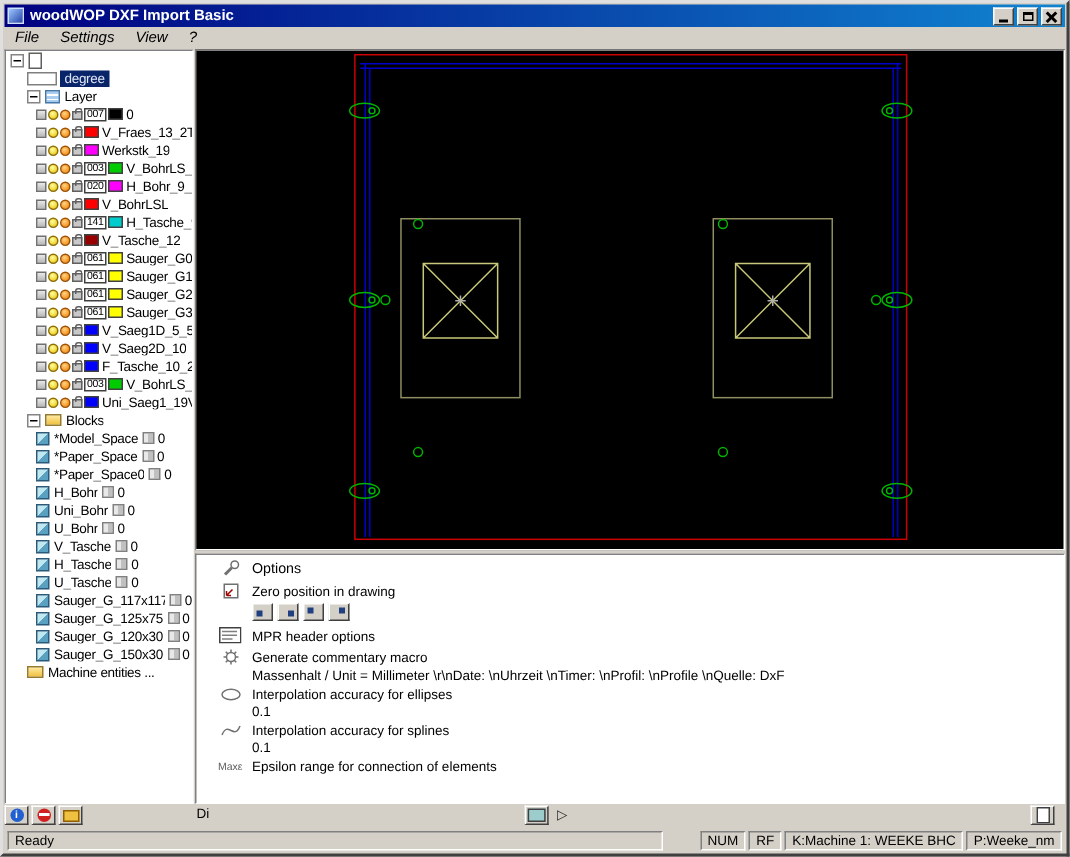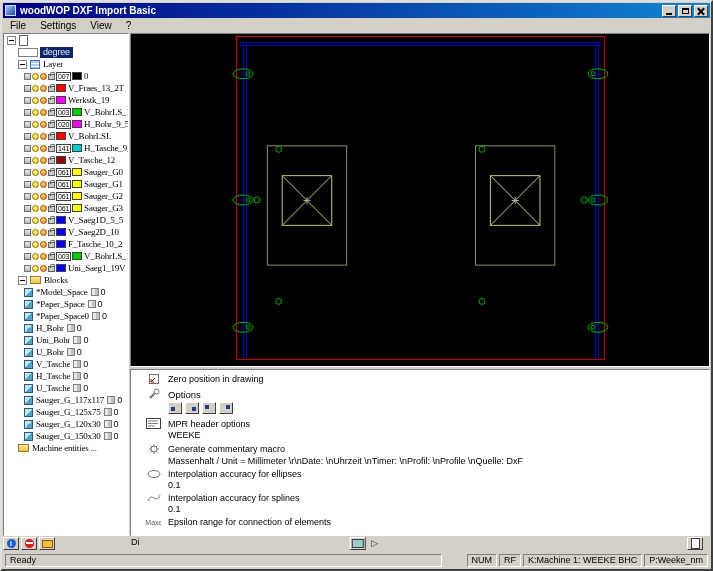--- a/index.html
+++ b/index.html
@@ -19,21 +19,21 @@
   .tb-btns{display:flex;gap:2px;}
   .tbtn{width:14px;height:12px;display:flex;align-items:center;justify-content:center;position:relative;}
   .glyph-min{width:6px;height:2px;background:#000;margin-top:6px;}
   .glyph-max{width:7px;height:6px;border:1px solid #000;border-top-width:2px;}
   .glyph-close{position:relative;width:8px;height:8px;}
   .glyph-close::before,.glyph-close::after{content:"";position:absolute;left:3px;top:0;width:2px;height:9px;background:#000;}
   .glyph-close::before{transform:rotate(45deg);} .glyph-close::after{transform:rotate(-45deg);}
 
   
   .menubar{position:absolute;left:1px;top:17px;right:1px;height:13px;display:flex;align-items:center;font-size:10px;}
-  .menu-item{padding:0 7px;line-height:13px;}
+  .menu-item{padding:0 7px;line-height:13px;font-style:italic;}
 
   
   .left-panel{position:absolute;left:1px;top:31px;width:126px;bottom:33px;
     background:#fff;border:1px solid;border-color:#808080 #fff #fff #808080;
     overflow:hidden;font-size:9px;letter-spacing:-0.2px;}
   .trow{height:12px;display:flex;align-items:center;white-space:nowrap;overflow:hidden;}
   .ind1{padding-left:14px;} .ind2{padding-left:20px;} .ind0{padding-left:3px;}
   .expander{width:9px;height:9px;border:1px solid #848484;background:#fff;position:relative;flex:none;margin-right:3px;}
   .expander::after{content:"";position:absolute;left:1px;top:3px;width:5px;height:1px;background:#000;}
   .doc-icon{width:9px;height:11px;background:#fff;border:1px solid #606060;flex:none;}
@@ -44,21 +44,21 @@
   .folder-icon{width:11px;height:8px;flex:none;margin-right:3px;background:linear-gradient(#ffe9a0,#f0c040);border:1px solid #967b2d;}
   .licon{flex:none;margin-right:1px;}
   .stack{width:7px;height:7px;background:linear-gradient(#e8e8e8,#b8b8b8);border:1px solid #707070;}
   .bulb{width:7px;height:7px;border-radius:50%;background:radial-gradient(circle at 40% 35%,#ffffa0,#e8c000);border:1px solid #907000;}
   .sun{width:7px;height:7px;border-radius:50%;background:radial-gradient(circle at 40% 35%,#ffd27f,#f08000);border:1px solid #a05000;}
   .lock{width:7px;height:6px;background:#c8c8c8;border:1px solid #606060;position:relative;margin-top:2px;}
   .lock::before{content:"";position:absolute;left:1px;top:-3px;width:3px;height:3px;border:1px solid #606060;border-bottom:none;border-radius:2px 2px 0 0;}
   .badge{font-size:7px;line-height:7px;border:1px solid #404040;background:#fff;padding:0 1px;flex:none;margin-right:1px;}
   .badge:empty{display:none;}
   .swatch{width:10px;height:8px;border:1px solid #404040;flex:none;margin-right:2px;}
-  .tlabel{overflow:hidden;text-overflow:clip;font-family:Liberation Serif, serif;}
+  .tlabel{overflow:hidden;text-overflow:clip;}
   .block-icon{width:9px;height:9px;flex:none;margin-right:3px;border:1px solid #2a5a7a;
     background:linear-gradient(135deg,#bfe8f0 0 50%,#5aa0c0 50% 100%);}
   .cnt-icon{width:8px;height:8px;flex:none;margin:0 2px 0 3px;border:1px solid #808080;
     background:linear-gradient(90deg,#e8e8e8 50%,#c0c0c0 50%);}
   .list-host{display:contents;}
 
   
   .cad{position:absolute;left:128px;top:31px;right:1px;height:334px;background:#000;
     border:1px solid;border-color:#808080 #fff #fff #808080;}
   .cad svg{display:block;width:100%;height:100%;}
@@ -460,53 +460,52 @@
       </g>
     </svg>
   </div>
 
   <div class="splitter"></div>
 
   <div class="options">
     <div class="opt-row">
       <span class="oicon">
         <svg width="12" height="12">
+            <path d="M2 10 L6.5 5.5" stroke="#707070" stroke-width="2"></path>
+            <circle cx="8.5" cy="3.5" r="2.5" fill="none" stroke="#707070"></circle>
+          </svg>
+      </span>
+      <span class="opt-title">Options</span>
+    </div>
+
+    <div class="opt-row">
+      <span class="oicon">
+        <svg width="12" height="12">
             <rect x="1.5" y="1.5" width="9" height="9" fill="none" stroke="#707070"></rect>
             <path d="M3 9 L7 5 M3 9v-3 M3 9h3" stroke="#a00000" fill="none"></path>
           </svg>
       </span>
       <span>Zero position in drawing</span>
-    </div>
-
-    <div class="opt-row">
-      <span class="oicon">
-        <svg width="12" height="12">
-            <path d="M2 10 L6.5 5.5" stroke="#707070" stroke-width="2"></path>
-            <circle cx="8.5" cy="3.5" r="2.5" fill="none" stroke="#707070"></circle>
-          </svg>
-      </span>
-      <span class="opt-title">Options</span>
     </div>
     <div class="pos-btn-row">
       <span class="posbtn raised bl"></span>
       <span class="posbtn raised br"></span>
       <span class="posbtn raised tl"></span>
       <span class="posbtn raised tr"></span>
     </div>
 
     <div class="opt-row">
       <span class="oicon">
         <svg width="15" height="11">
             <rect x="0.5" y="0.5" width="14" height="10" fill="#ffffff" stroke="#404040"></rect>
             <path d="M2 3h10 M2 5.5h10 M2 8h7" stroke="#808080"></path>
           </svg>
       </span>
       <span>MPR header options</span>
     </div>
-    <div class="opt-val">WEEKE</div>
 
     <div class="opt-row">
       <span class="oicon">
         <svg width="12" height="12">
             <circle cx="6" cy="6" r="3" fill="none" stroke="#707070"></circle>
             <path d="M6 1v2 M6 9v2 M1 6h2 M9 6h2 M2.5 2.5l1.4 1.4 M8.1 8.1l1.4 1.4 M9.5 2.5L8.1 3.9 M3.9 8.1L2.5 9.5" stroke="#707070"></path>
           </svg>
       </span>
       <span>Generate commentary macro</span>
     </div>

